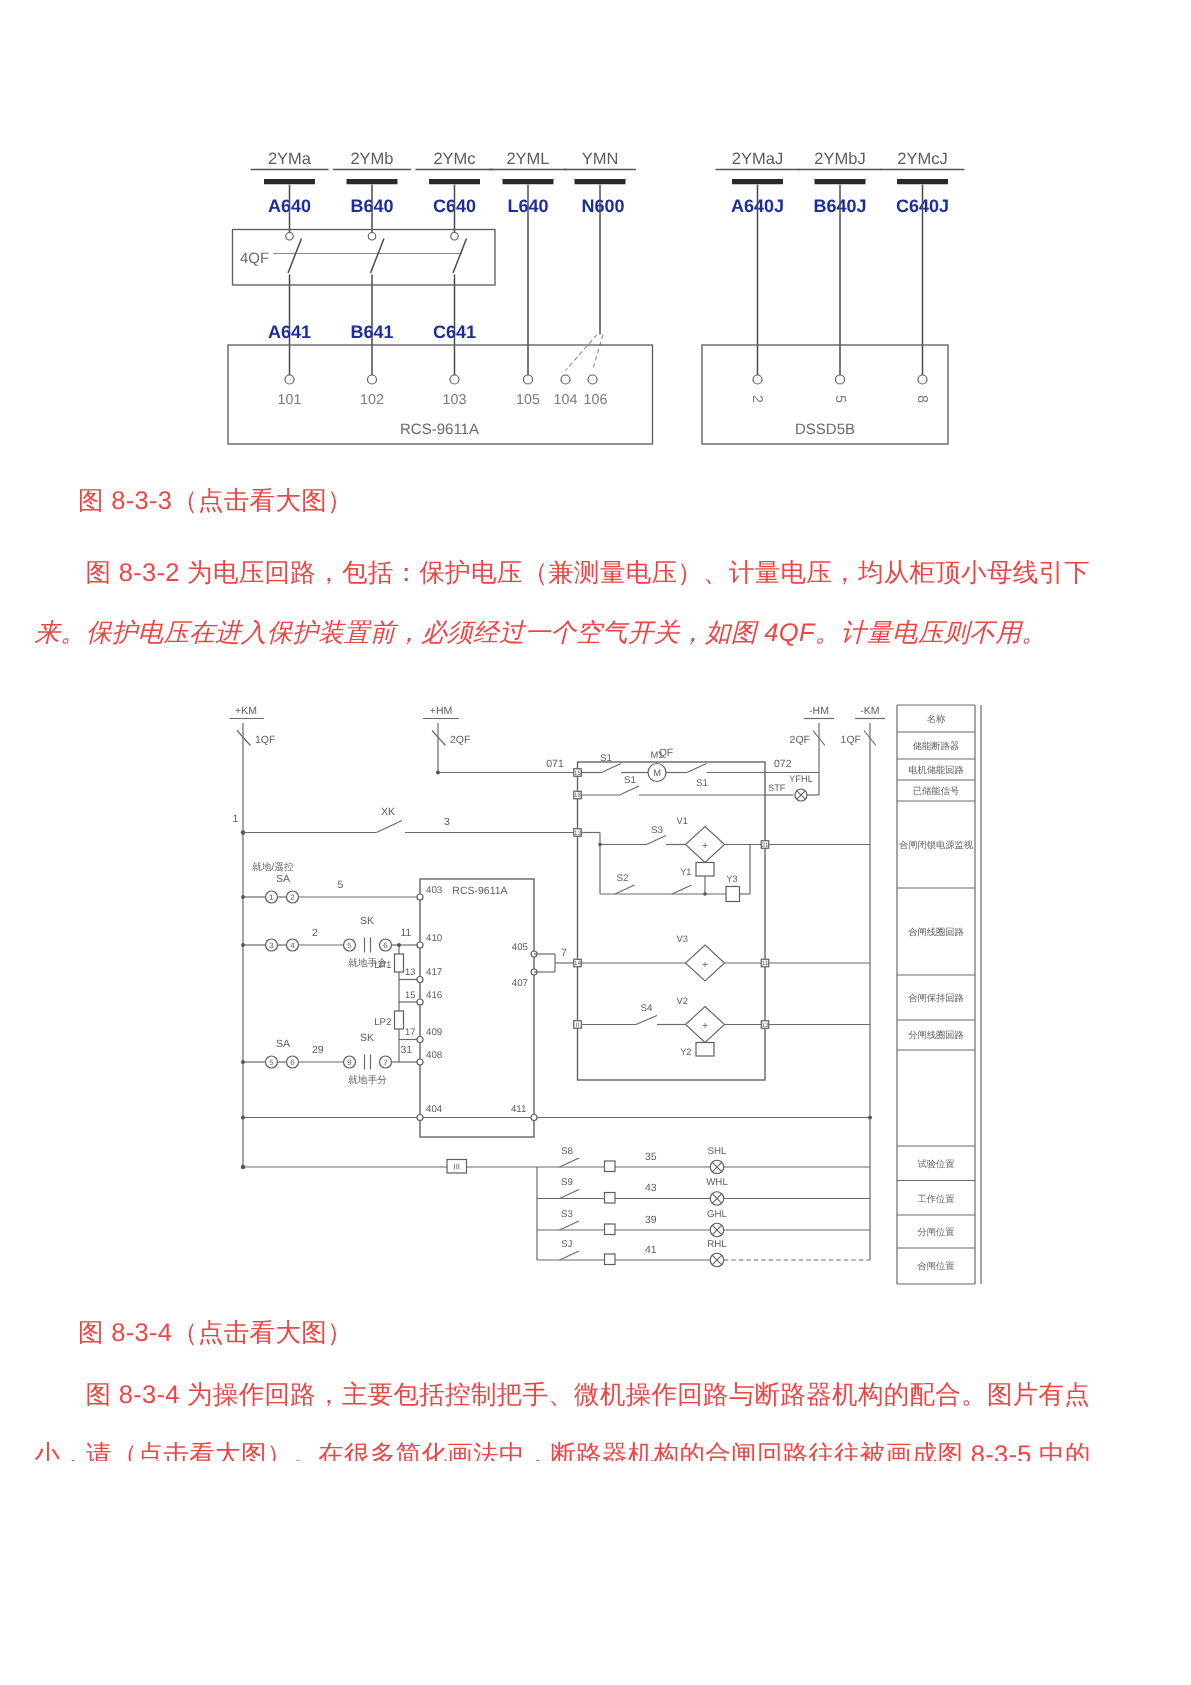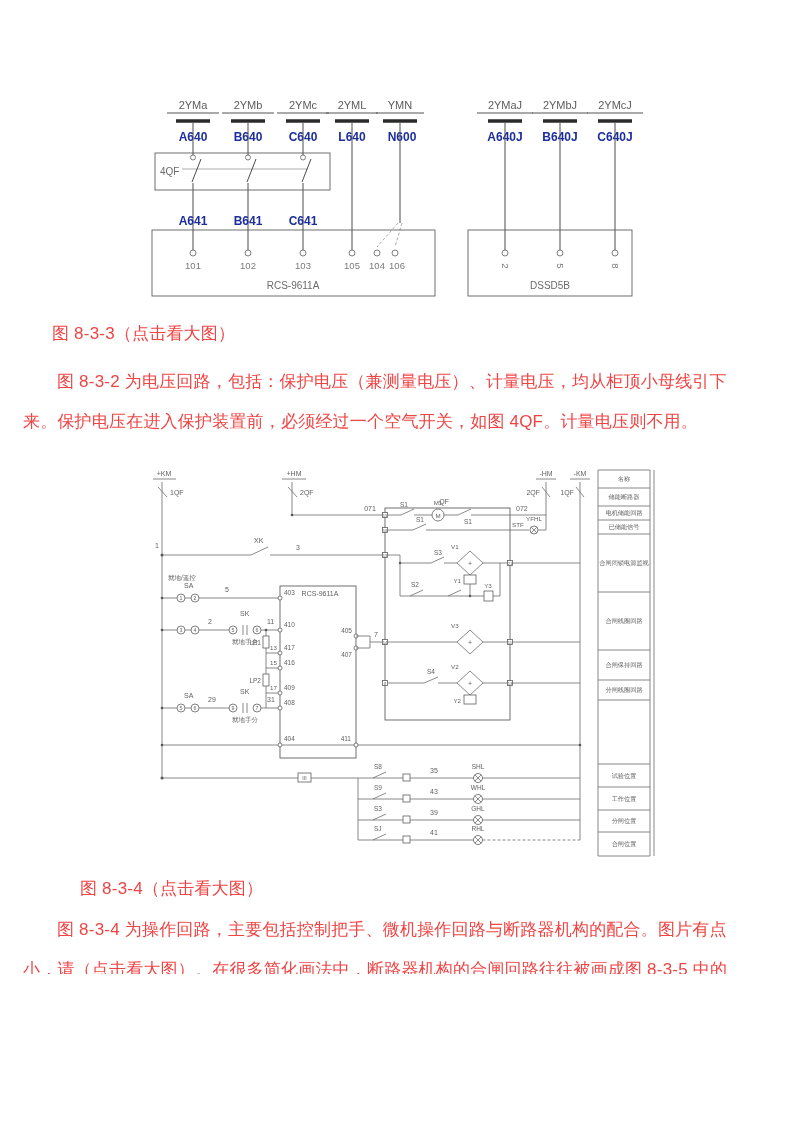--- a/index.html
+++ b/index.html
@@ -136,21 +136,21 @@
       <text class="t9 mid" x="365" y="174" transform="rotate(90 365 171)">2</text>
       <text class="t9 mid" x="420" y="174" transform="rotate(90 420 171)">5</text>
       <text class="t9 mid" x="475" y="174" transform="rotate(90 475 171)">8</text>
       <text class="t10 mid" x="410" y="194">DSSD5B</text>
     </g>
   </svg>
   </div>
 
   <div class="txt" style="left:52px;top:322px;">图 8-3-3（点击看大图）</div>
   <div class="txt" style="left:57px;top:370px;">图 8-3-2 为电压回路，包括：保护电压（兼测量电压）、计量电压，均从柜顶小母线引下</div>
-  <div class="txt" style="left:23px;top:410px;">来。保护电压在进入保护装置前，必须经过一个空气开关，如图 4QF。计量电压则不用。</div>
+  <div class="txt" style="left:23px;top:410px;font-style:italic;">来。保护电压在进入保护装置前，必须经过一个空气开关，如图 4QF。计量电压则不用。</div>
 
   <div class="figwrap" style="left:148px;top:468px;width:512px;height:390px;">
   <svg width="512" height="390" viewBox="0 0 512 390">
 
     <g>
       <text class="t7 mid" x="16" y="8">+KM</text>
       <line class="ln" x1="5" y1="11" x2="28" y2="11"></line>
       <line class="ln" x1="14" y1="14" x2="14" y2="310"></line>
       <line class="ln" x1="10" y1="19" x2="19" y2="29"></line>
       <text class="t7" x="22" y="27">1QF</text>
@@ -482,21 +482,21 @@
       <text class="t6 mid" x="476" y="224">分闸线圈回路</text>
       <text class="t6 mid" x="476" y="266"></text>
       <text class="t6 mid" x="476" y="310">试验位置</text>
       <text class="t6 mid" x="476" y="333">工作位置</text>
       <text class="t6 mid" x="476" y="355">分闸位置</text>
       <text class="t6 mid" x="476" y="378">合闸位置</text>
     </g>
   </svg>
   </div>
 
-  <div class="txt" style="left:52px;top:877px;margin-left:28px;">图 8-3-4（点击看大图）</div>
+  <div class="txt" style="left:52px;top:877px;">图 8-3-4（点击看大图）</div>
   <div class="txt" style="left:57px;top:918px;">图 8-3-4 为操作回路，主要包括控制把手、微机操作回路与断路器机构的配合。图片有点</div>
   <div class="txt" style="left:23px;top:958px;">小，请（点击看大图）。在很多简化画法中，断路器机构的合闸回路往往被画成图 8-3-5 中的</div>
 
   <div class="footer">
     <span>
       <svg width="36" height="28" viewBox="0 0 36 28">
         <ellipse cx="12" cy="11" rx="10" ry="8.5" fill="#ffffff" stroke="#cccccc" stroke-width="1.6"></ellipse>
         <path d="M6,18 L4,23 L10,19.5 Z" fill="#ffffff" stroke="#cccccc" stroke-width="1.2"></path>
         <circle cx="8.5" cy="9.5" r="1.1" fill="#cccccc"></circle>
           <circle cx="15.5" cy="9.5" r="1.1" fill="#cccccc"></circle>

